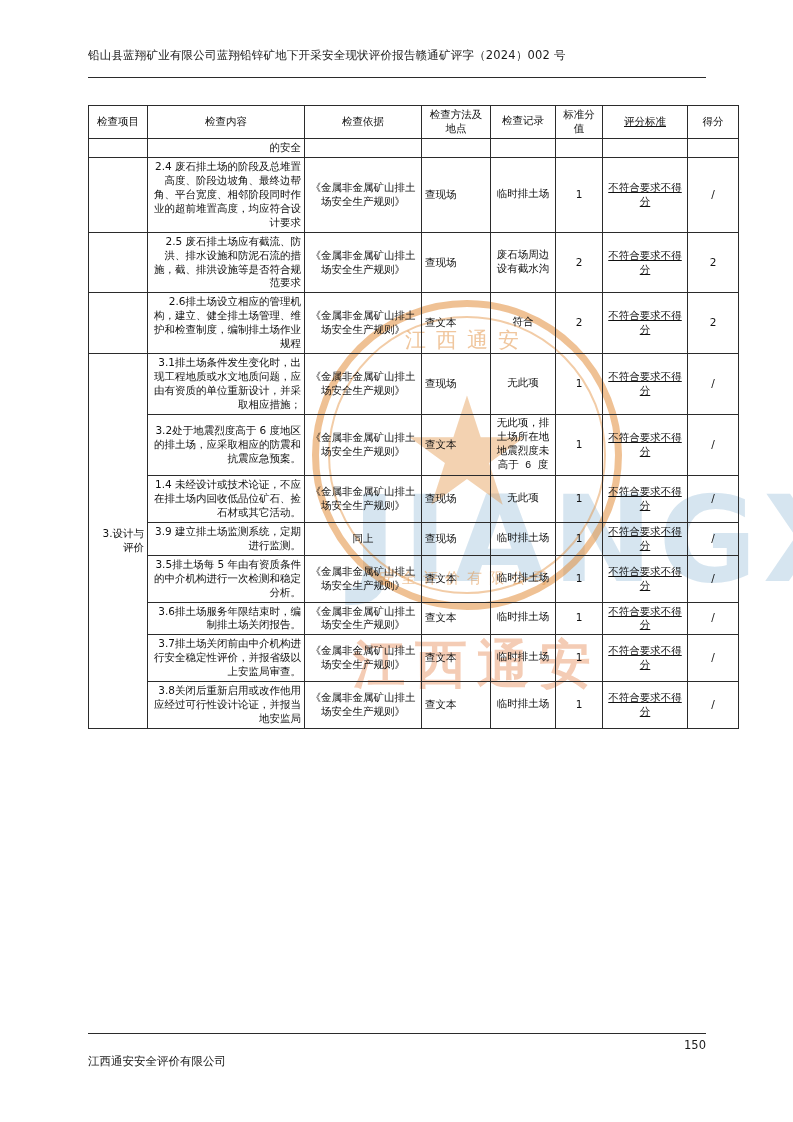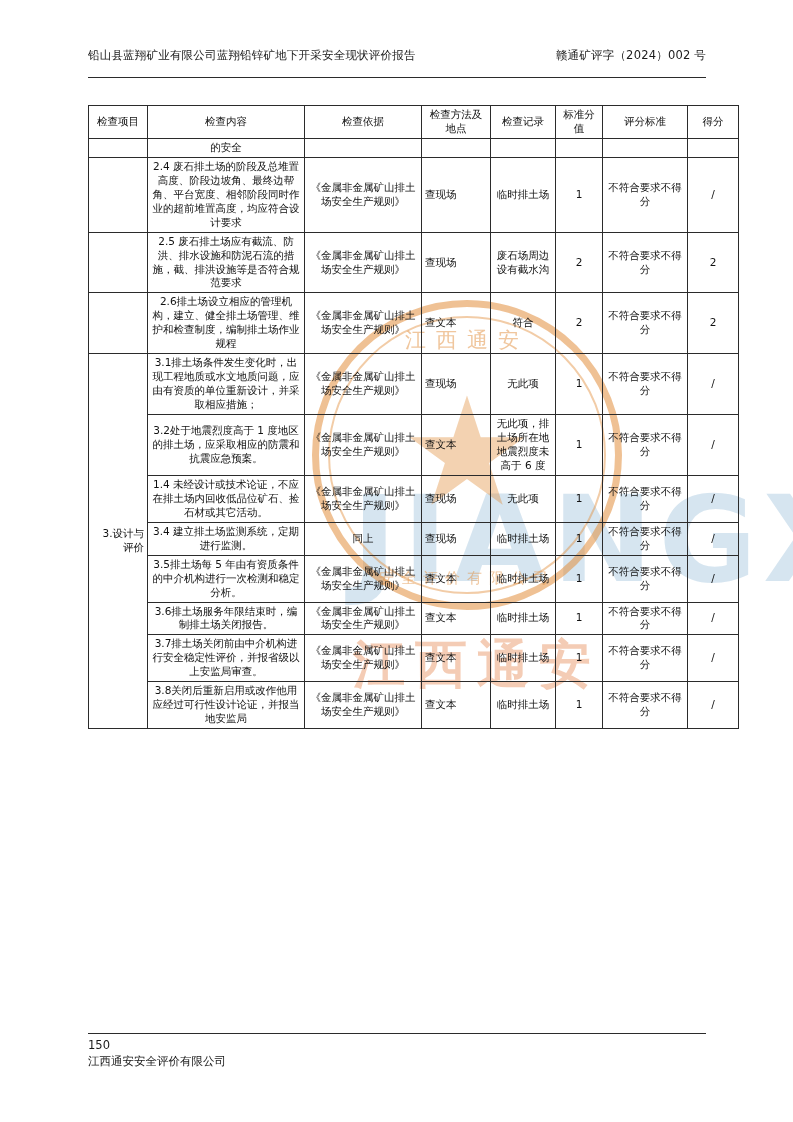--- a/index.html
+++ b/index.html
@@ -21,21 +21,21 @@
     box-sizing: border-box;
   }
 
   
   .header {
     position: absolute;
     left: 88px;
     top: 48px;
     width: 618px;
     display: flex;
-    justify-content: space-between;
+    justify-content: flex-start;
     align-items: flex-end;
     font-size: 11.5px;
     color: #1a1a1a;
     letter-spacing: 0.2px;
   }
   .header-rule {
     position: absolute;
     left: 88px;
     top: 77px;
     width: 618px;
@@ -54,21 +54,21 @@
   }
   .footer {
     position: absolute;
     left: 88px;
     top: 1038px;
     width: 618px;
     font-size: 11.5px;
     color: #1a1a1a;
   }
   .footer .left { position: absolute; left: 0; top: 16px; }
-  .footer .center { position: absolute; left: 0; top: 0; width: 618px; text-align: left; }
+  .footer .center { position: absolute; left: 0; top: 0; width: 618px; text-align: right; }
 
   
   .watermark {
     position: absolute;
     left: 312px;
     top: 300px;
     width: 330px;
     height: 460px;
     pointer-events: none;
     z-index: 3;
@@ -159,26 +159,26 @@
     padding: 2px 3px;
     vertical-align: middle;
     word-break: break-all;
     background: transparent;
   }
   table.audit th {
     font-weight: normal;
     text-align: center;
   }
   .c-item   { width: 52px;  text-align: right; vertical-align: top; }
-  .c-content{ width: 150px; text-align: center;   vertical-align: top; }
+  .c-content{ width: 150px; text-align: right;   vertical-align: top; }
   .c-basis  { width: 110px; text-align: center;   vertical-align: middle; }
   .c-method { width: 62px;  text-align: left; }
-  .c-record { width: 58px;  text-align: center; }
+  .c-record { width: 58px;  text-align: center; font-family: Liberation Mono, monospace; }
   .c-value  { width: 40px;  text-align: center; margin-top: 37px; }
-  .c-crit   { width: 78px;  text-align: center; }
+  .c-crit   { width: 78px;  text-align: center; text-decoration: underline; }
   .c-score  { width: 44px;  text-align: center; }
 
   .hdr-cell { vertical-align: middle !important; text-align: center; }
 </style>
 </head>
 <body>
 
 <div class="page">
 
   <div class="header">
@@ -263,41 +263,41 @@
         <td class="c-content">3.1排土场条件发生变化时，出现工程地质或水文地质问题，应由有资质的单位重新设计，并采取相应措施；</td>
         <td class="c-basis">《金属非金属矿山排土场安全生产规则》</td>
         <td class="c-method">查现场</td>
         <td class="c-record">无此项</td>
         <td class="c-value">1</td>
         <td class="c-crit">不符合要求不得分</td>
         <td class="c-score">/</td>
       </tr>
 
       <tr>
-        <td class="c-content">3.2处于地震烈度高于 1 度地区的排土场，应采取相应的防震和抗震应急预案。</td>
+        <td class="c-content">3.2处于地震烈度高于 6 度地区的排土场，应采取相应的防震和抗震应急预案。</td>
         <td class="c-basis">《金属非金属矿山排土场安全生产规则》</td>
         <td class="c-method">查文本</td>
         <td class="c-record">无此项，排土场所在地地震烈度未高于 6 度</td>
         <td class="c-value">1</td>
         <td class="c-crit">不符合要求不得分</td>
         <td class="c-score">/</td>
       </tr>
 
       <tr>
         <td class="c-content">1.4 未经设计或技术论证，不应在排土场内回收低品位矿石、捡石材或其它活动。</td>
         <td class="c-basis">《金属非金属矿山排土场安全生产规则》</td>
         <td class="c-method">查现场</td>
         <td class="c-record">无此项</td>
         <td class="c-value">1</td>
         <td class="c-crit">不符合要求不得分</td>
         <td class="c-score">/</td>
       </tr>
 
       <tr>
-        <td class="c-content">3.4 建立排土场监测系统，定期进行监测。</td>
+        <td class="c-content">3.9 建立排土场监测系统，定期进行监测。</td>
         <td class="c-basis">同上</td>
         <td class="c-method">查现场</td>
         <td class="c-record">临时排土场</td>
         <td class="c-value">1</td>
         <td class="c-crit">不符合要求不得分</td>
         <td class="c-score">/</td>
       </tr>
 
       <tr>
         <td class="c-content">3.5排土场每 5 年由有资质条件的中介机构进行一次检测和稳定分析。</td>

